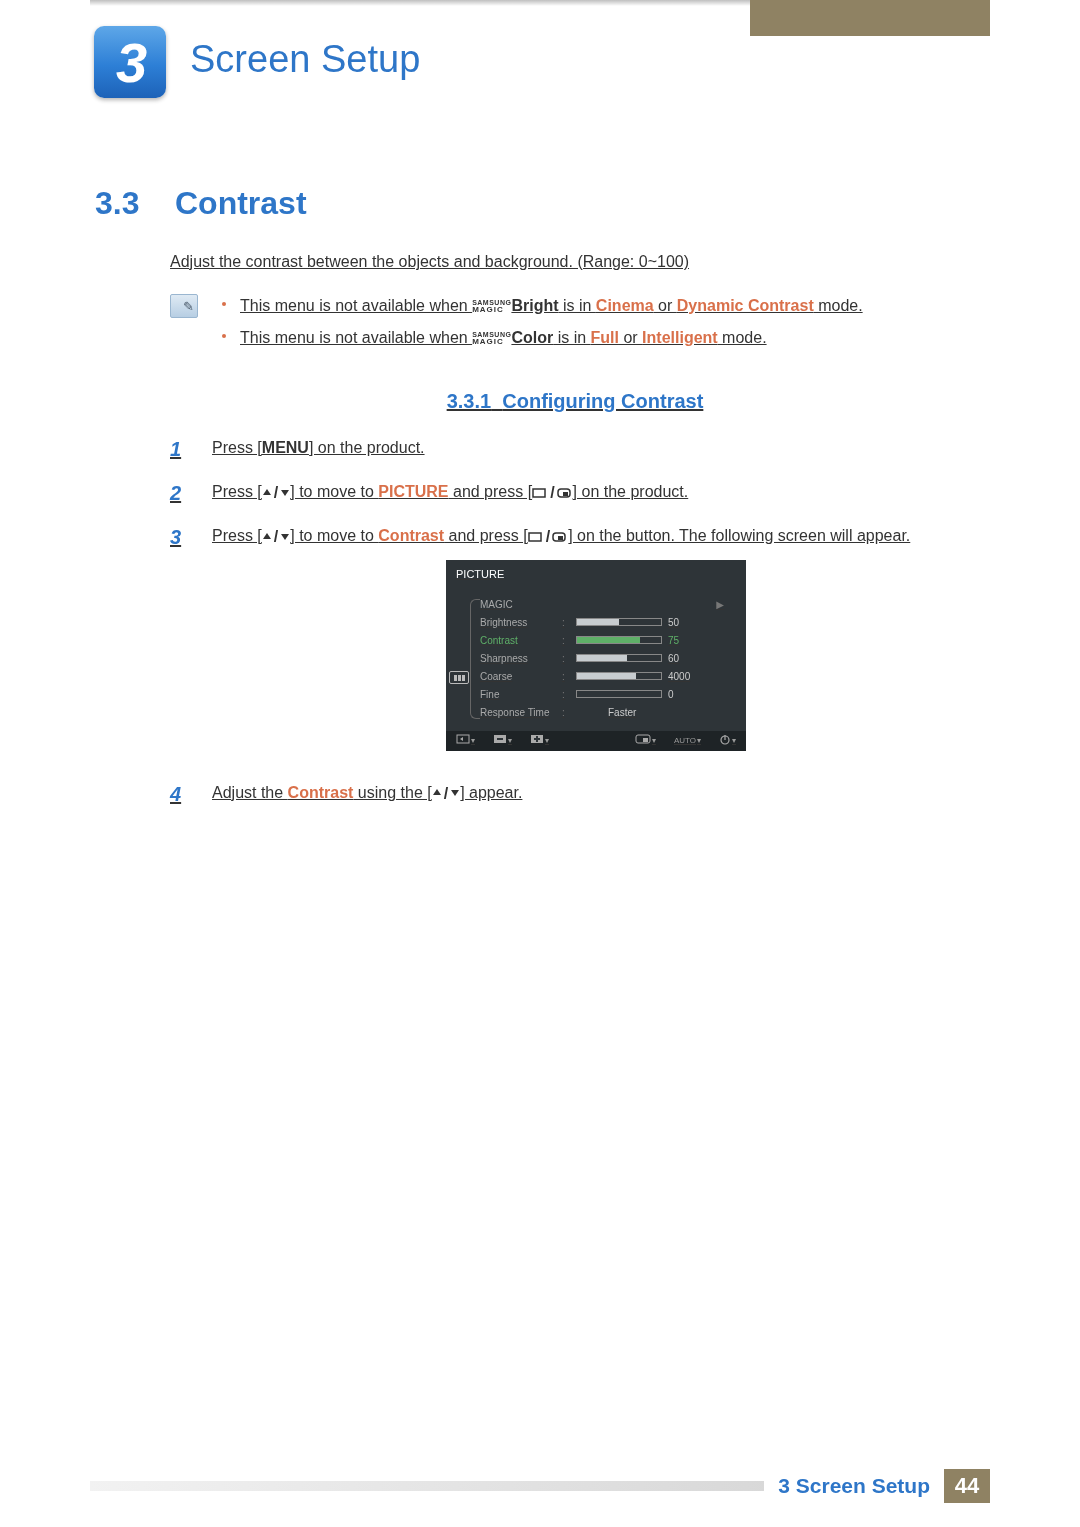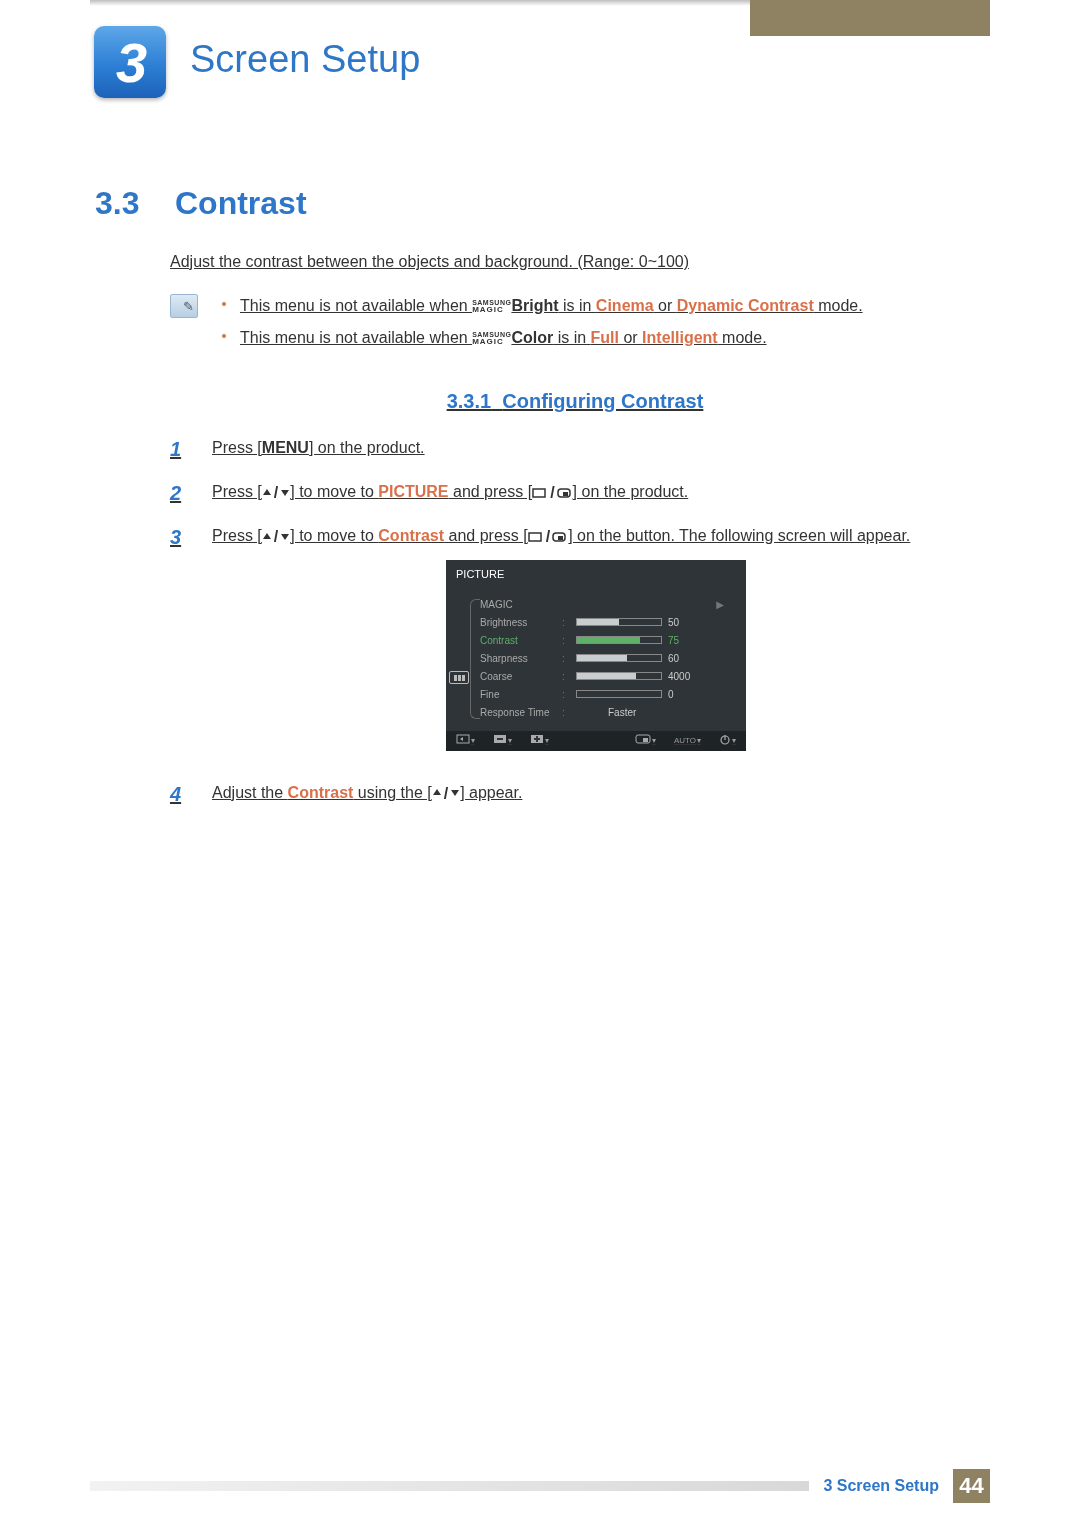--- a/index.html
+++ b/index.html
@@ -183,25 +183,25 @@
     align-items: center;
   }
   .footer-bar .bar-l {
     flex: 1; height: 10px;
     background: linear-gradient(to right, #e2e2e2 0%, #a9a9a9 100%);
     opacity: 0.45;
   }
   .footer-bar .txt {
     padding: 0 14px;
     color: #2e76c8;
-    font-size: 16px;
+    font-size: 21px;
     font-weight: bold;
   }
   .footer-bar .pg {
-    width: 37px; height: 34px;
+    width: 46px; height: 34px;
     background: #8f8263;
     color: #fff;
     font-size: 22px;
     font-weight: bold;
     display: flex; align-items: center; justify-content: center;
   }
 </style>
 </head>
 <body>
 

